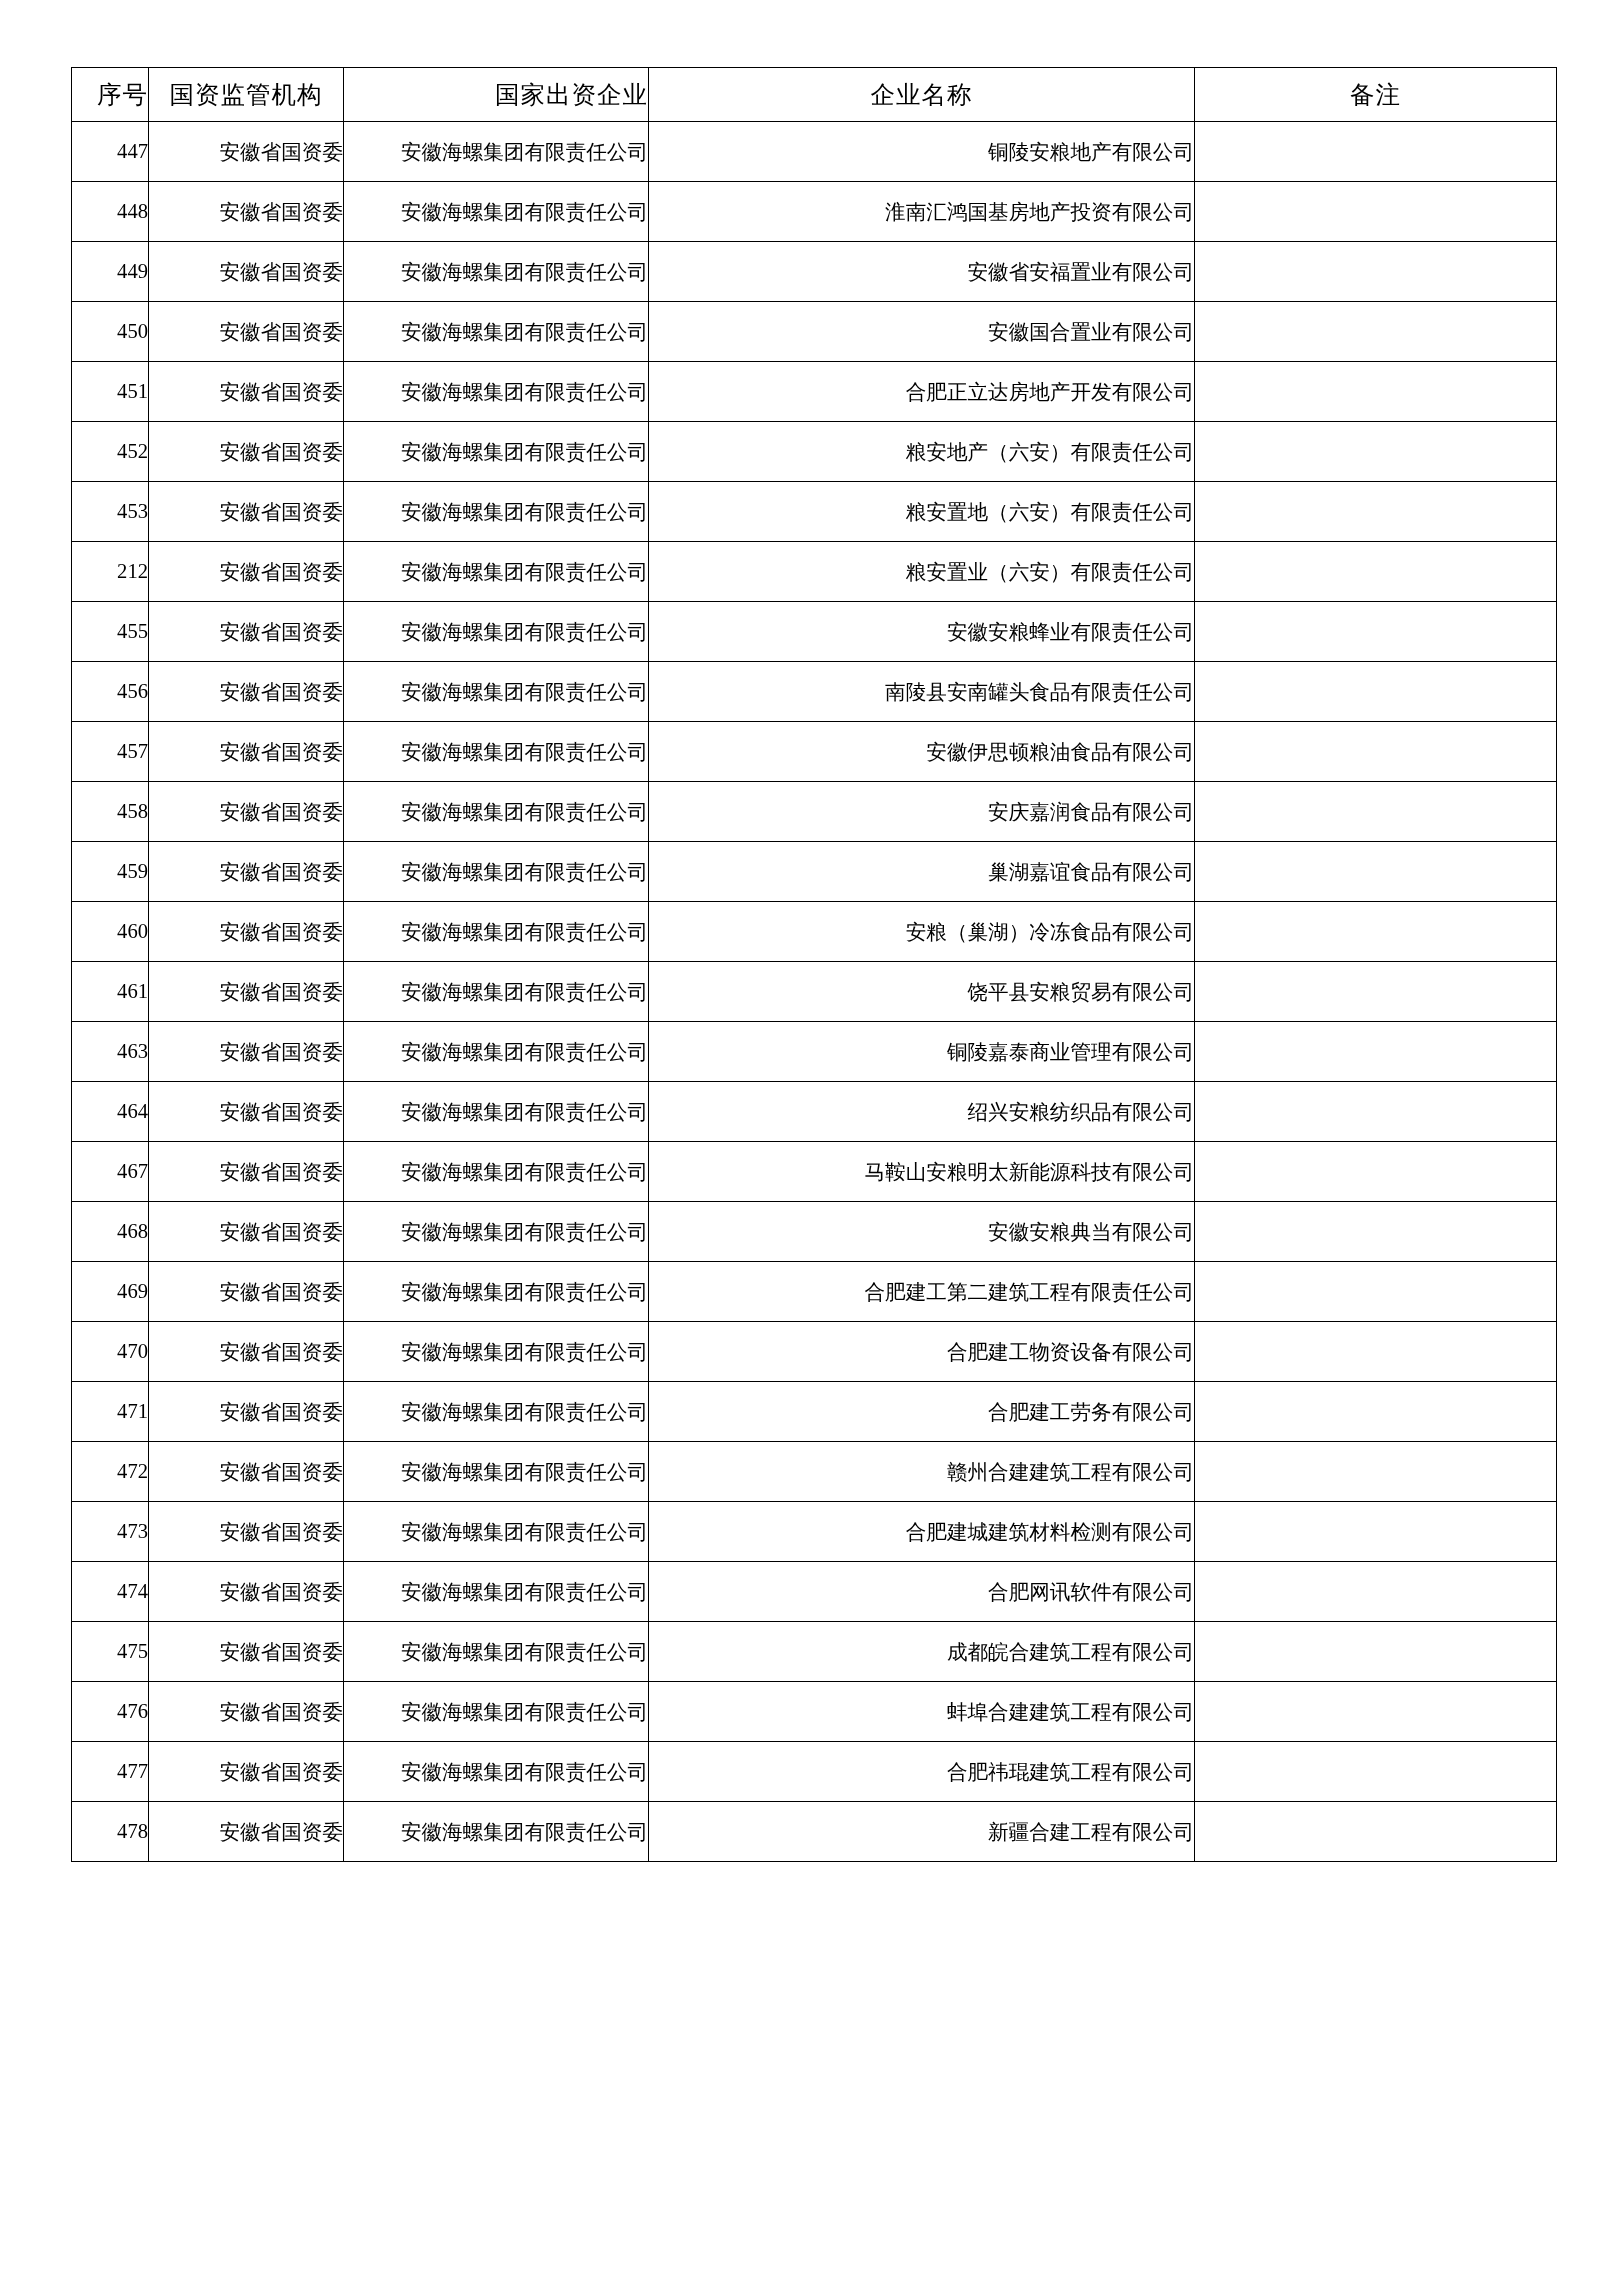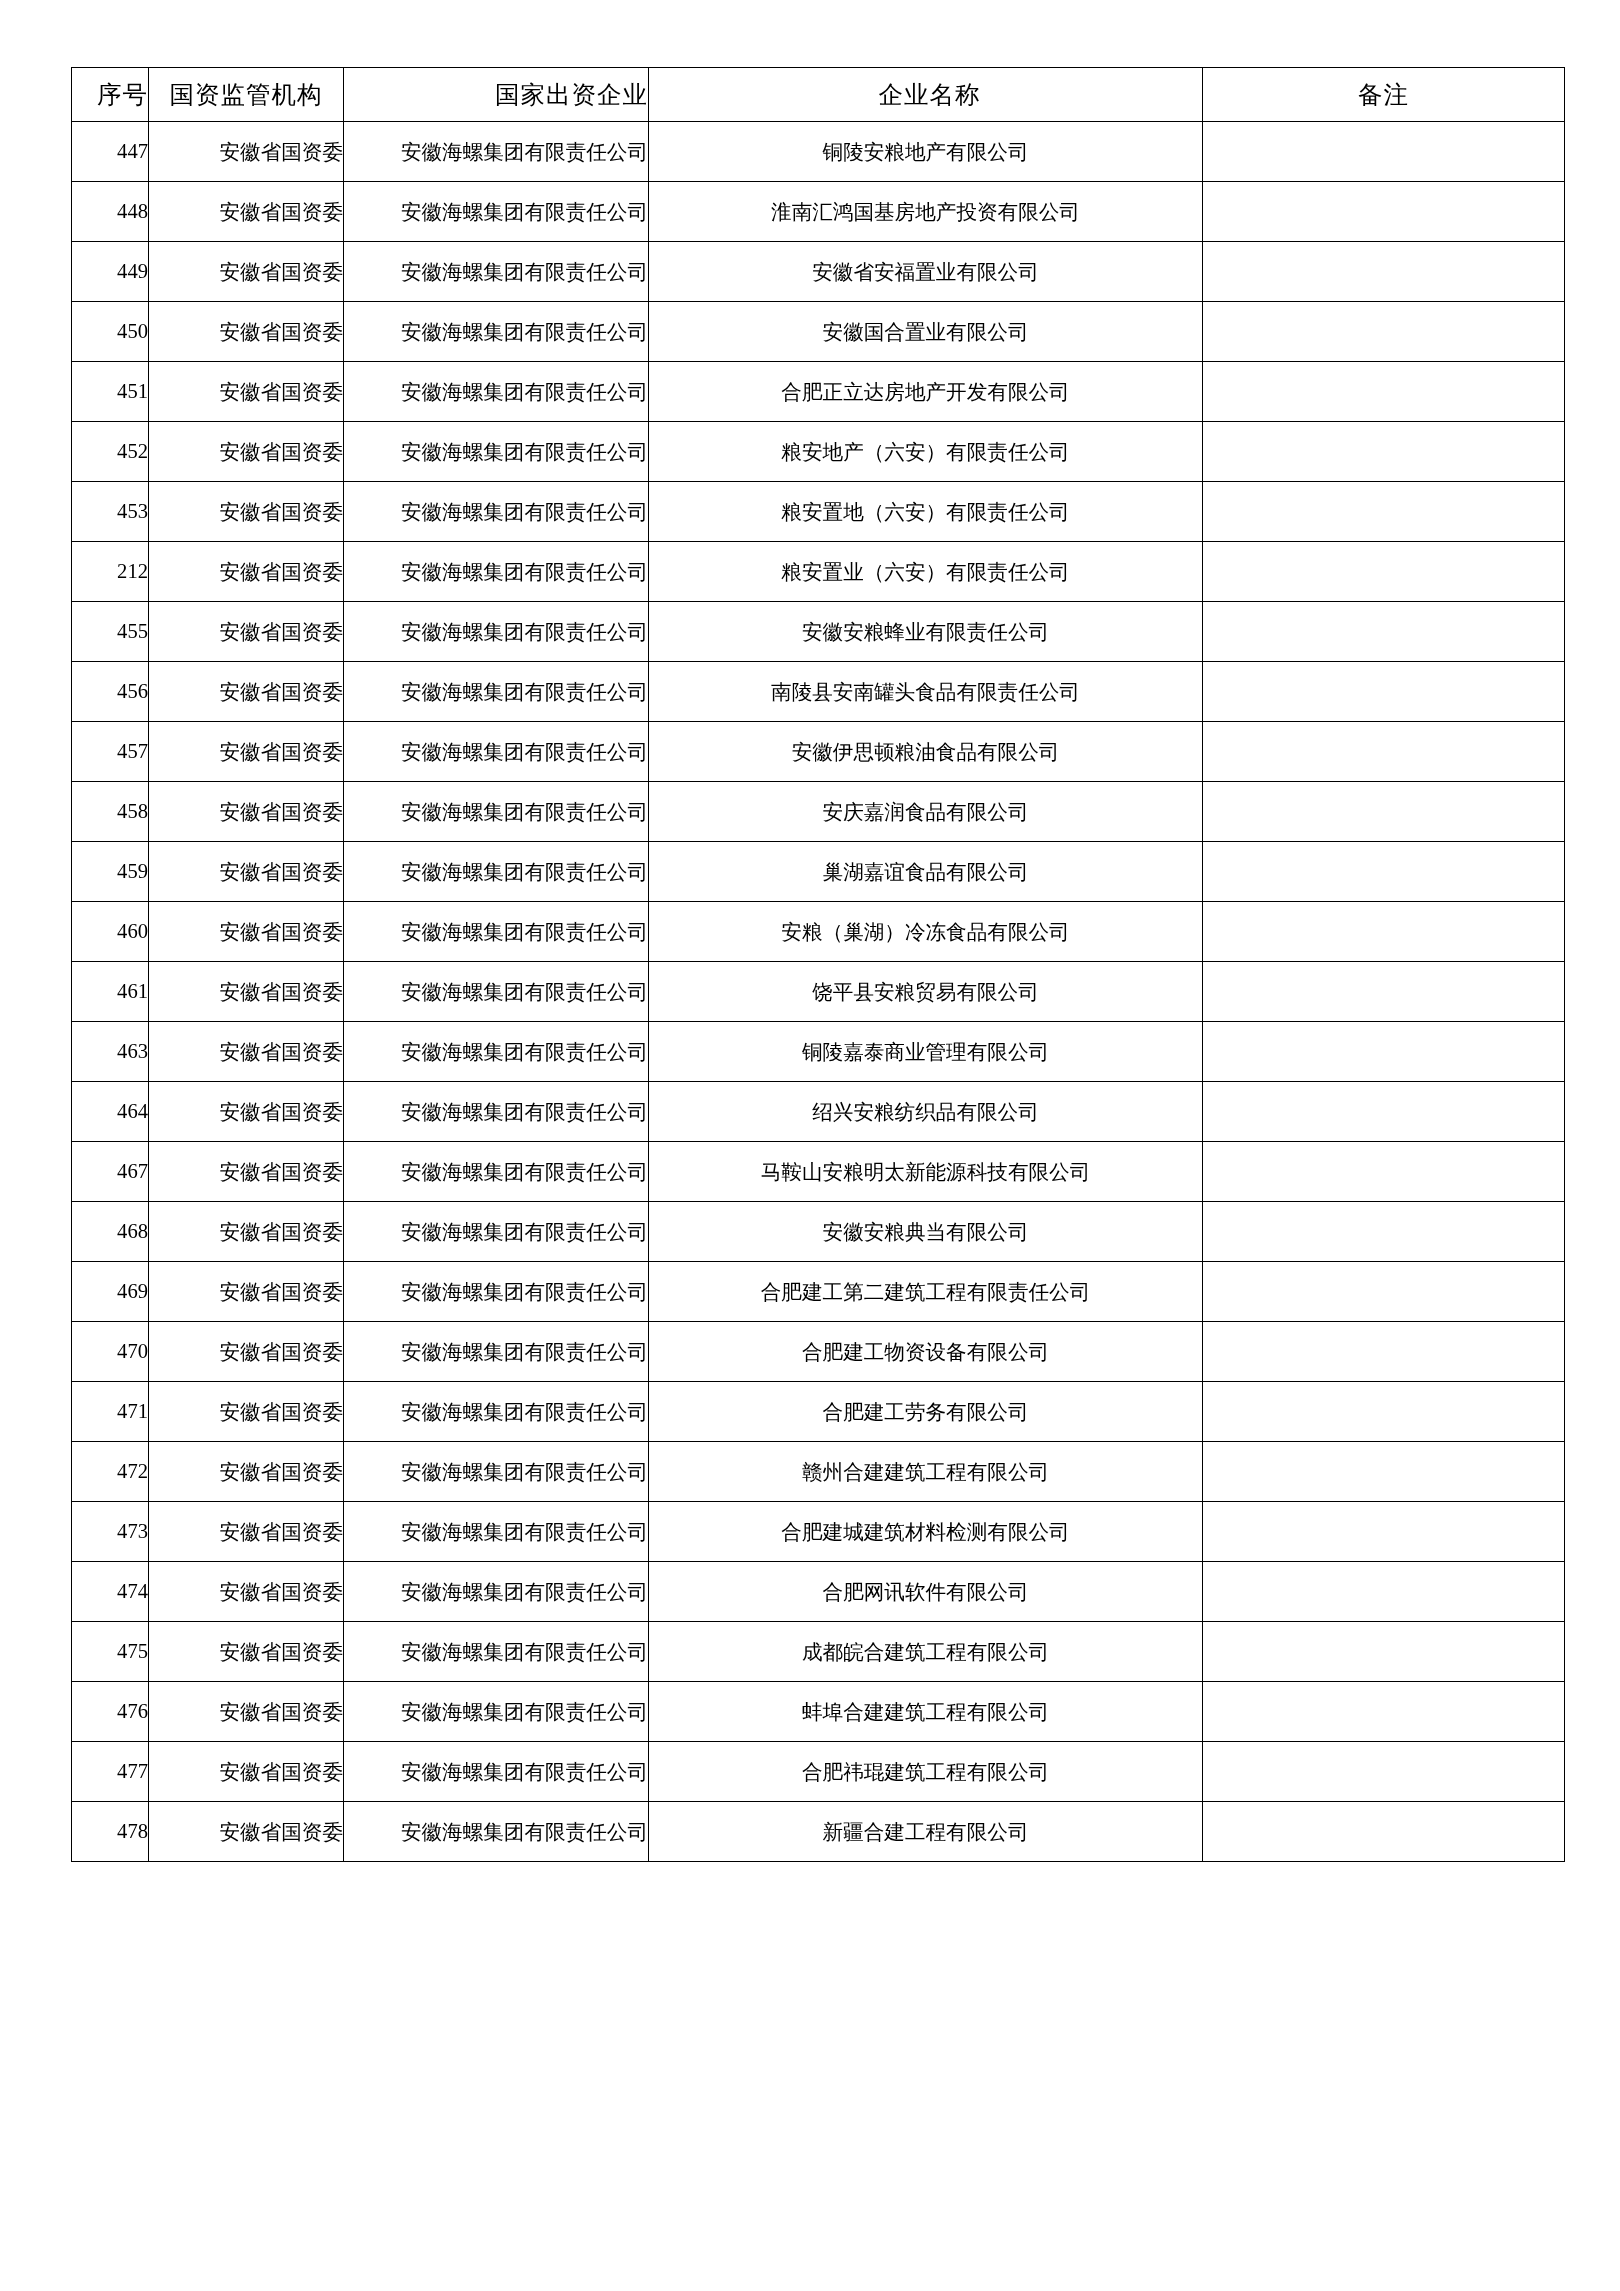--- a/index.html
+++ b/index.html
@@ -39,39 +39,39 @@
     text-align: center;
     letter-spacing: 1px;
   }
   tbody td {
     height: 59px;
     font-size: 20.6px;
   }
   .col-idx   { width: 76px;  text-align: right; }
   .col-org   { width: 194px; text-align: center; }
   .col-ent   { width: 304px; text-align: right; }
-  .col-name  { width: 545px; text-align: center; padding-left: 13.7px; }
+  .col-name  { width: 545px; text-align: right; padding-left: 13.7px; }
   .col-note  { width: 361px; text-align: center; }
 
   tbody .col-idx  { font-size: 20.6px; }
   tbody .col-org  { font-size: 20.6px; text-align: right; }
   tbody .col-ent  { font-size: 20.6px; }
   tbody .col-name { font-size: 20.6px; }
 </style>
 </head>
 <body>
 
 <div class="page">
   <table class="enterprise-table">
     <thead>
       <tr>
         <th class="col-idx">序号</th>
         <th class="col-org">国资监管机构</th>
         <th class="col-ent">国家出资企业</th>
-        <th class="col-name" style="text-align:center;padding-left:8px">企业名称</th>
+        <th class="col-name" style="text-align:center;padding-left:0">企业名称</th>
         <th class="col-note">备注</th>
       </tr>
     </thead>
     <tbody id="table-body">
         <tr>
           <td class="col-idx">447</td>
           <td class="col-org">安徽省国资委</td>
           <td class="col-ent">安徽海螺集团有限责任公司</td>
           <td class="col-name">铜陵安粮地产有限公司</td>
           <td class="col-note"></td>

